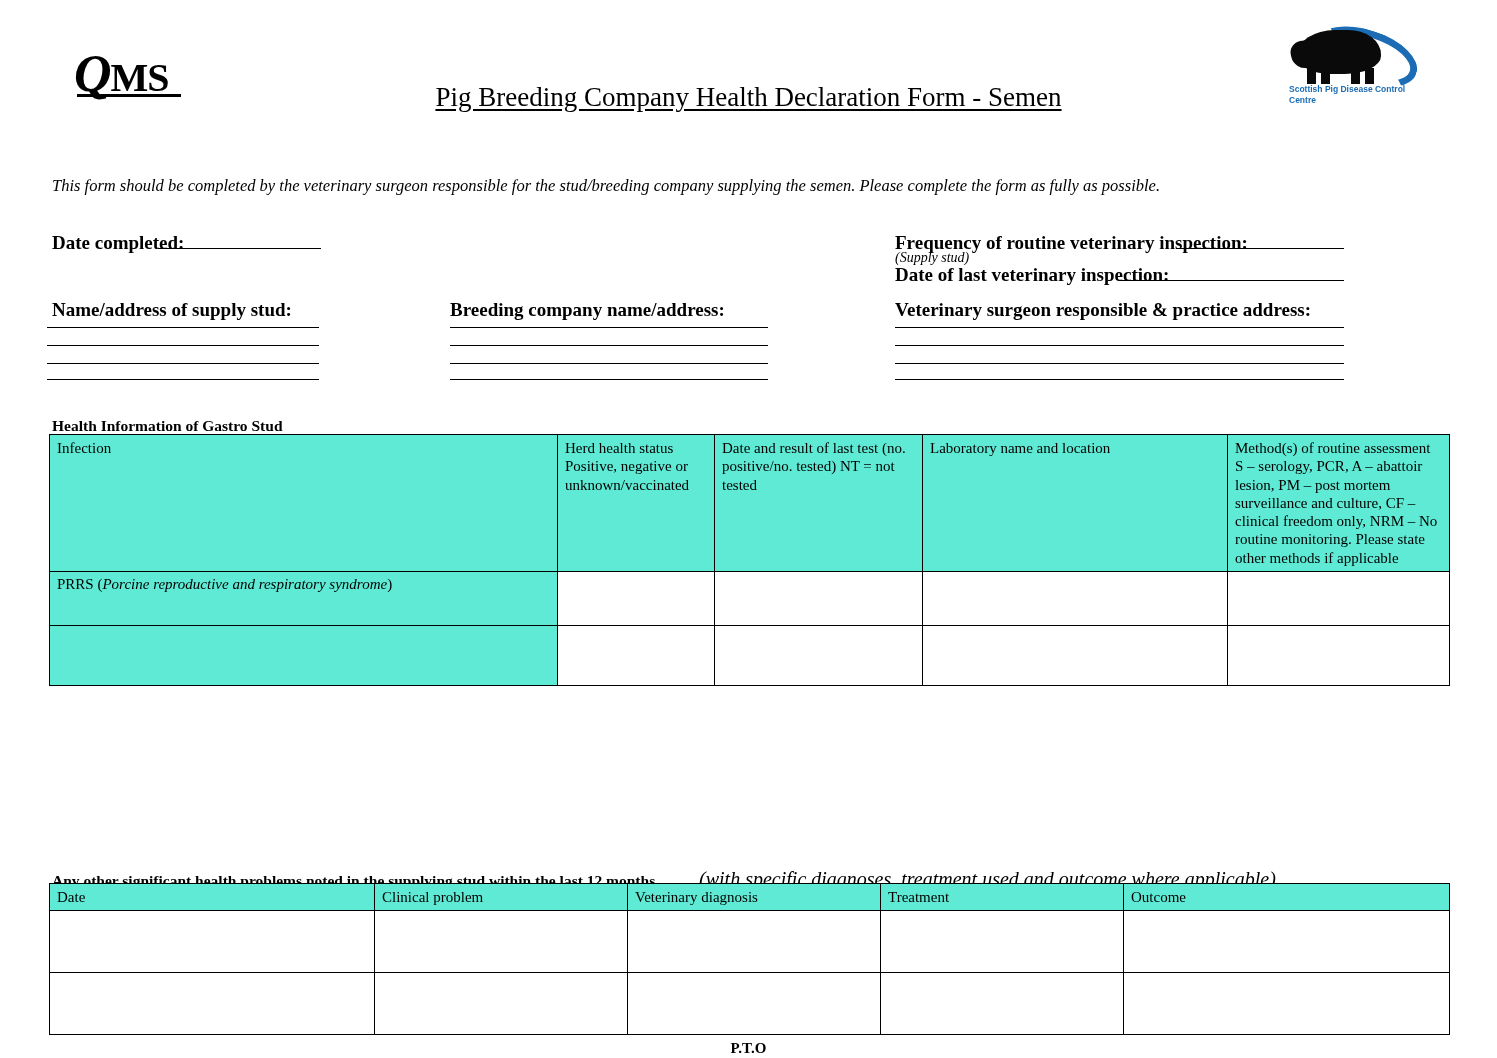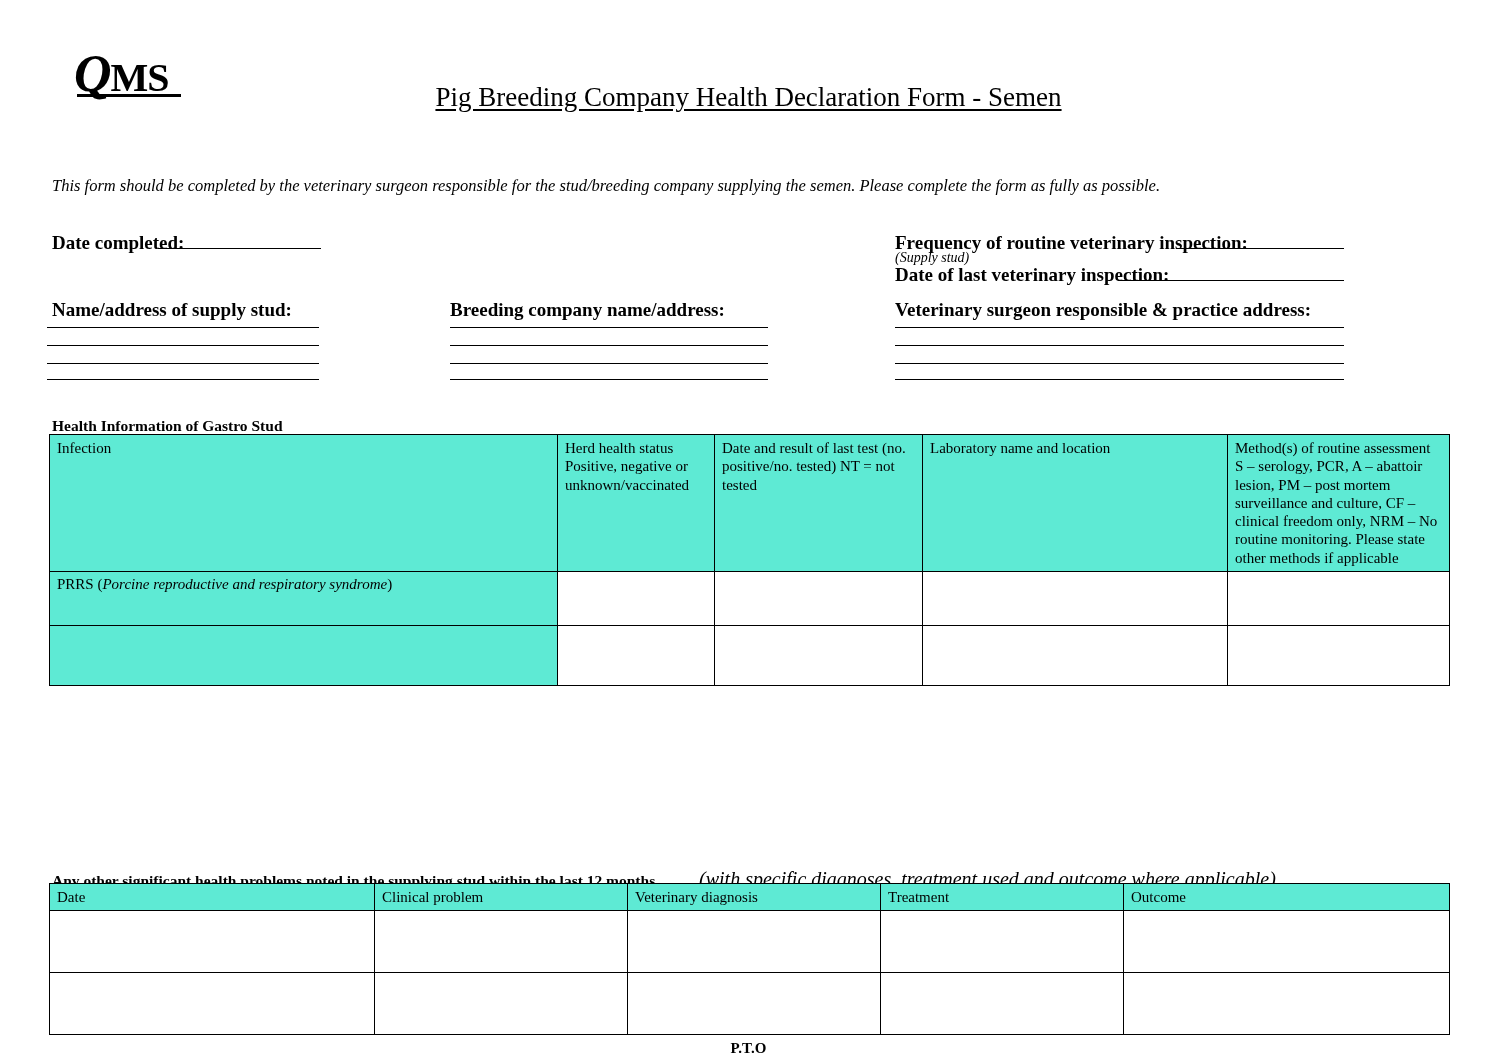--- a/index.html
+++ b/index.html
@@ -205,20 +205,30 @@
 
   <div class="logo-qms">
     <span class="q">Q</span><span class="ms">MS</span>
     <div class="bar"></div>
   </div>
 
   <div class="doc-title">
     <span>Pig Breeding Company Health Declaration Form - Semen</span>
   </div>
 
+  <div class="spdcc-logo">
+    <div class="swoosh"></div>
+    <div class="pig-body"></div>
+    <div class="pig-head"></div>
+    <div class="leg l1"></div>
+    <div class="leg l2"></div>
+    <div class="leg l3"></div>
+    <div class="leg l4"></div>
+    <div class="cap">Scottish Pig Disease Control Centre</div>
+  </div>
 
   <div class="intro">This form should be completed by the veterinary surgeon responsible for the stud/breeding company supplying the semen. Please complete the form as fully as possible.</div>
 
   <div class="lbl" style="left:52px; top:232px;">Date completed:</div>
   <div class="rule" style="left:158px; top:248px; width:163px;"></div>
 
   <div class="lbl" style="left:895px; top:232px;">Frequency of routine veterinary inspection:</div>
   <div class="rule" style="left:1176px; top:248px; width:168px;"></div>
   <div class="lbl ital" style="left:895px; top:250px; font-size:14px;">(Supply stud)</div>
   <div class="lbl" style="left:895px; top:264px;">Date of last veterinary inspection:</div>

